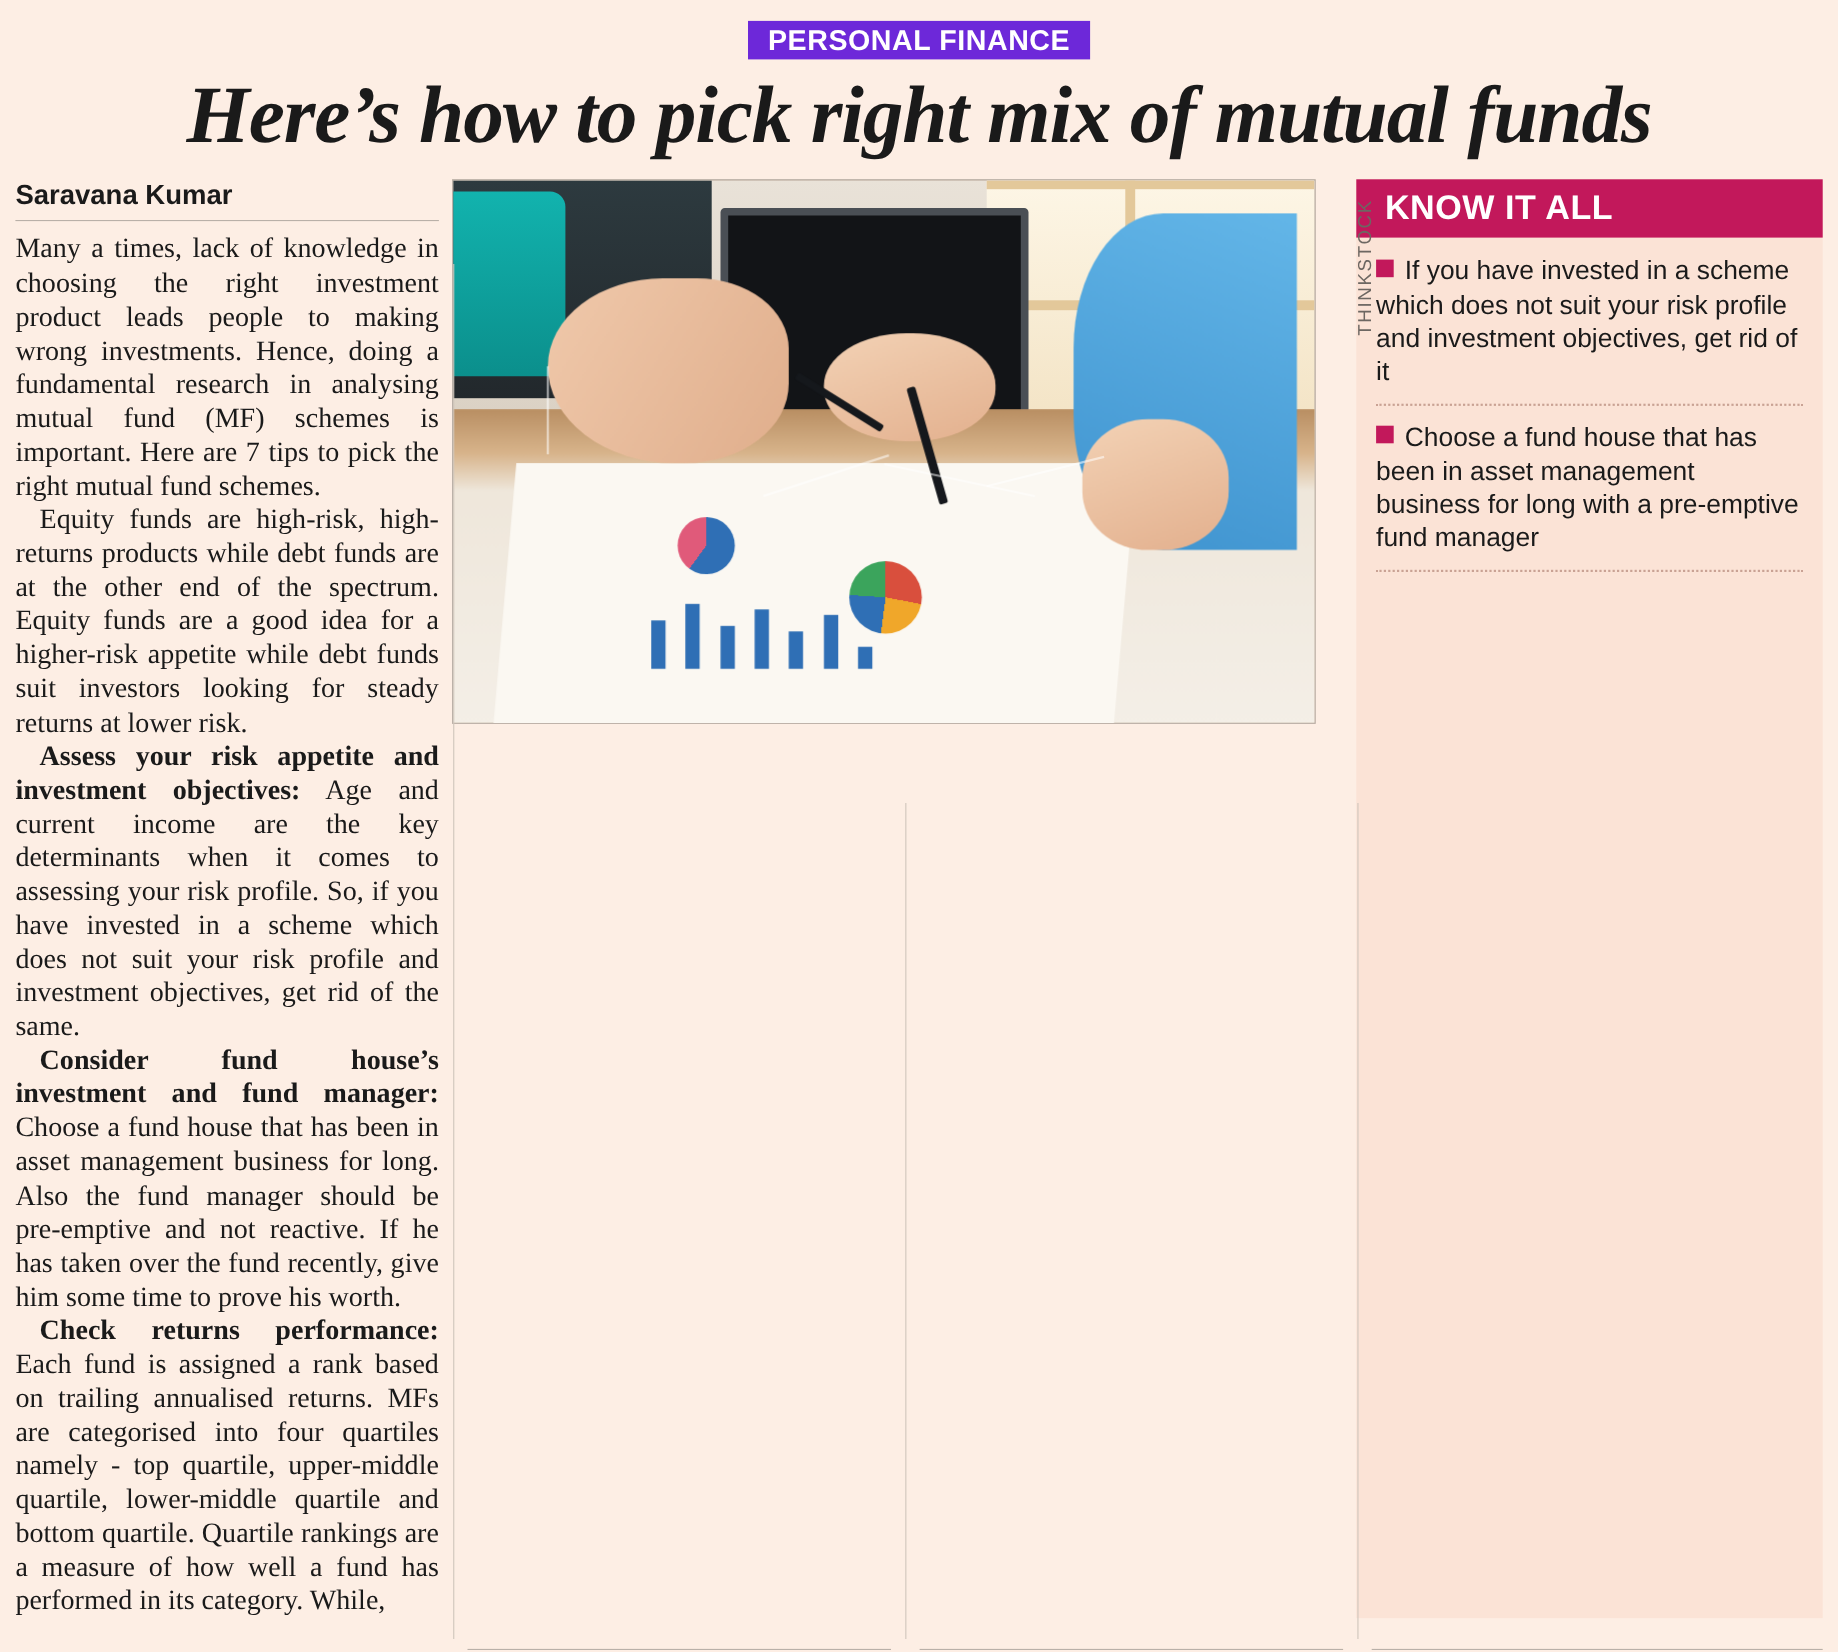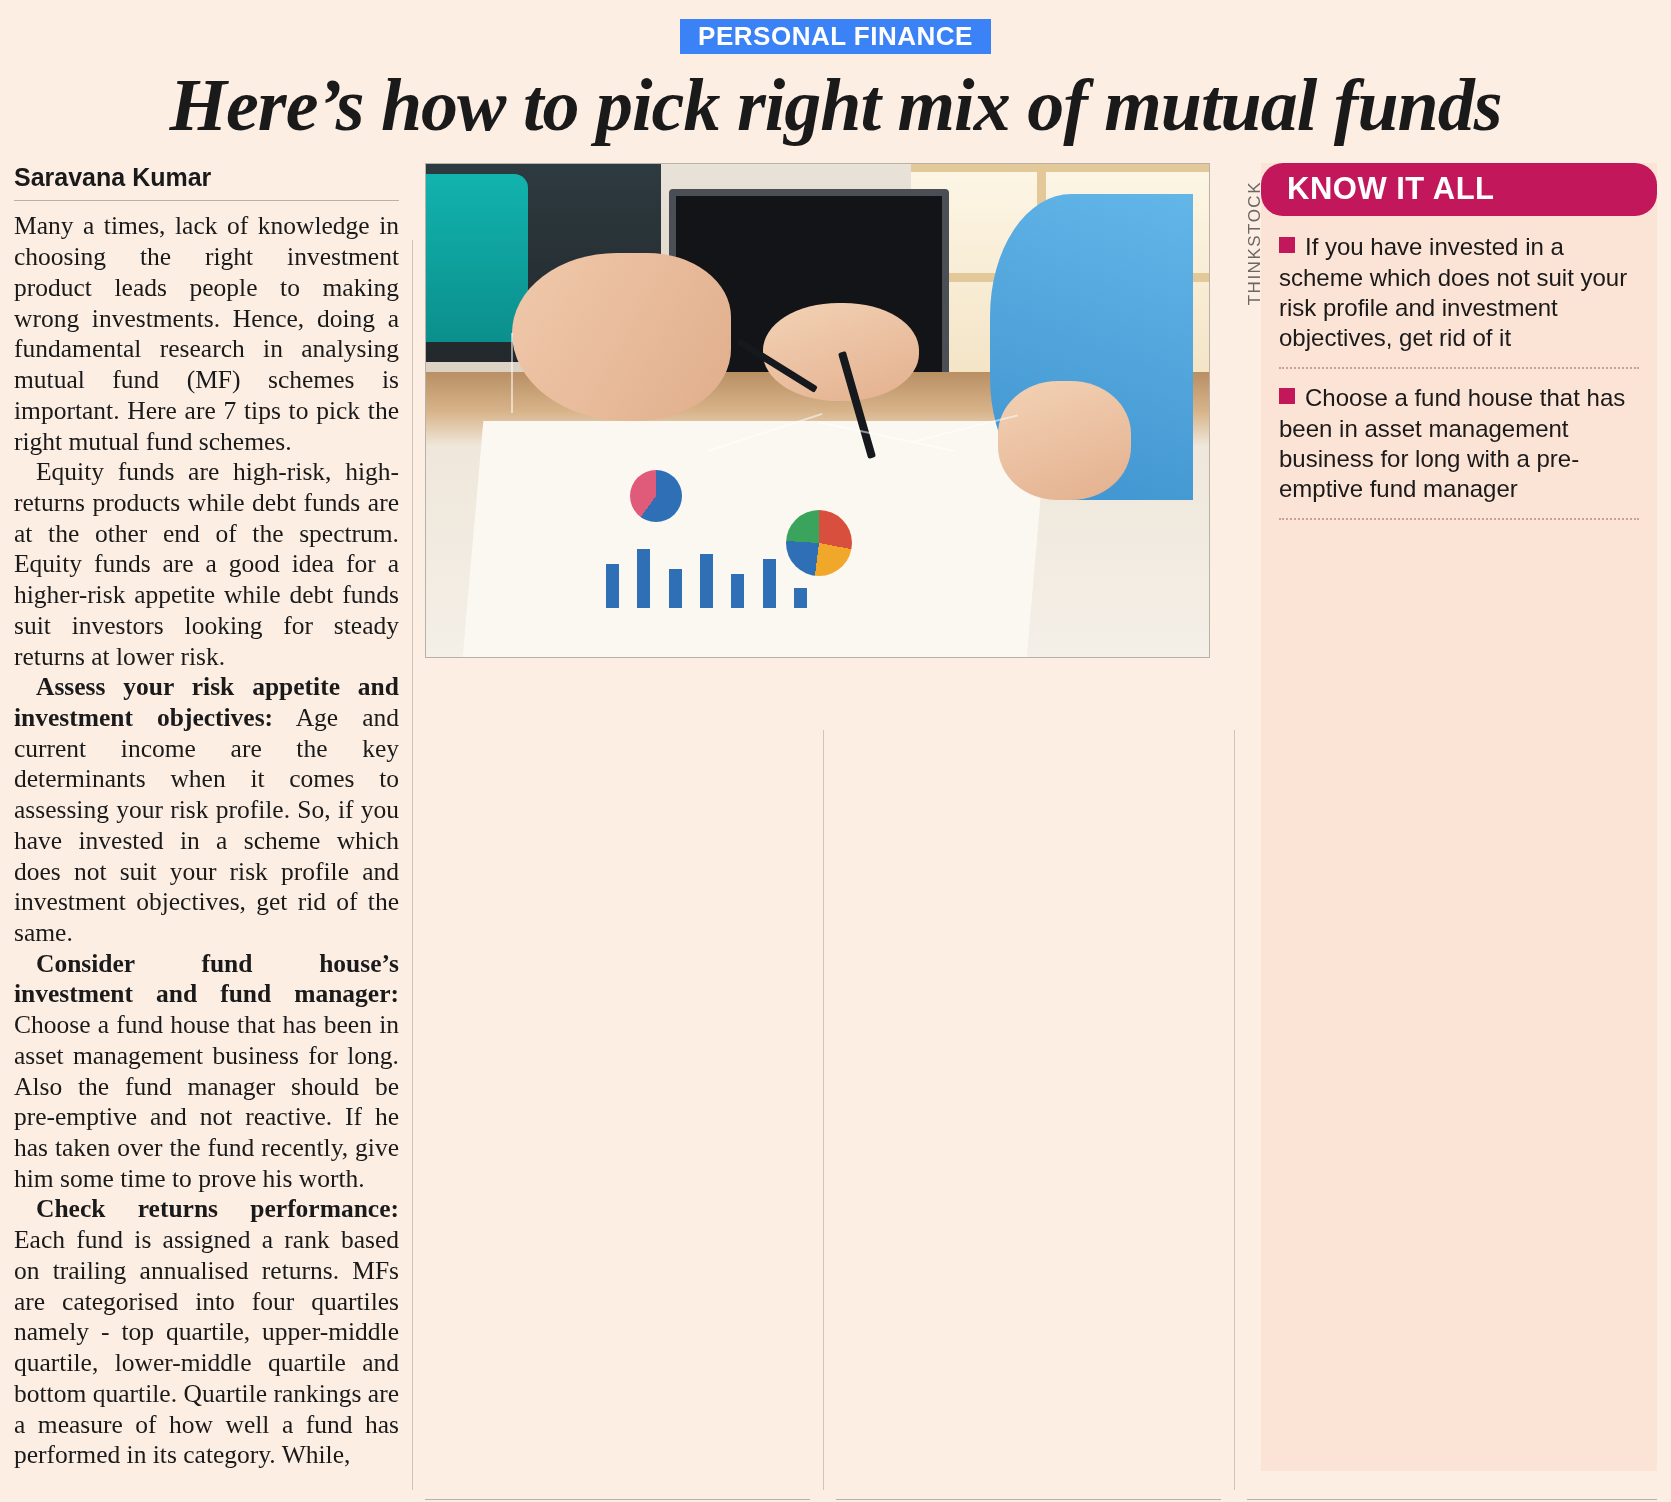--- a/index.html
+++ b/index.html
@@ -16,42 +16,42 @@
     left:0;top:0;width:1671px;height:1502px;
     box-sizing:border-box;
     padding:10px 14px 0 14px;
   }
   
   .kicker-row{
     display:flex;justify-content:center;align-items:center;
     height:36px;margin-top:8px;
   }
   .kicker{
-    background:#3b82f6;color:#ffffff;
+    background:#6d28d9;color:#ffffff;
     font-family:"Liberation Sans", sans-serif;
     font-weight:bold;font-size:26px;letter-spacing:.5px;
     padding:4px 18px 5px 18px;
     line-height:1;
   }
   
   .headline{
     font-family:"Liberation Serif", serif;
     font-style:italic;
     font-weight:bold;
     font-size:74px;
     line-height:1.02;
     text-align:center;
     margin:14px 0 20px 0;
     letter-spacing:-1px;
   }
   
   .top-grid{
     display:grid;
     grid-template-columns:385px 810px 1fr;
-    column-gap:26px;
+    column-gap:12px;
     margin-top:14px;
   }
   .byline{
     font-family:"Liberation Sans", sans-serif;
     font-weight:bold;font-size:25px;
     padding-bottom:8px;
     margin-bottom:0;
   }
   .byline-rule{
     border-top:1.5px solid #b9b0a8;
@@ -124,21 +124,20 @@
     background:#fbe3d6;
   }
   .kia-head{
     background:#c2185b;
     color:#ffffff;
     font-family:"Liberation Sans", sans-serif;
     font-weight:bold;
     font-size:31px;
     letter-spacing:.5px;
     padding:8px 0 9px 26px;
-    border-radius:22px;
   }
   .kia-body{padding:16px 18px 10px 18px;}
   .kia-item{
     font-family:"Liberation Sans", sans-serif;
     font-size:24px;
     line-height:1.26;
     padding:0 0 14px 0;
     position:relative;
   }
   .kia-item .sq{

